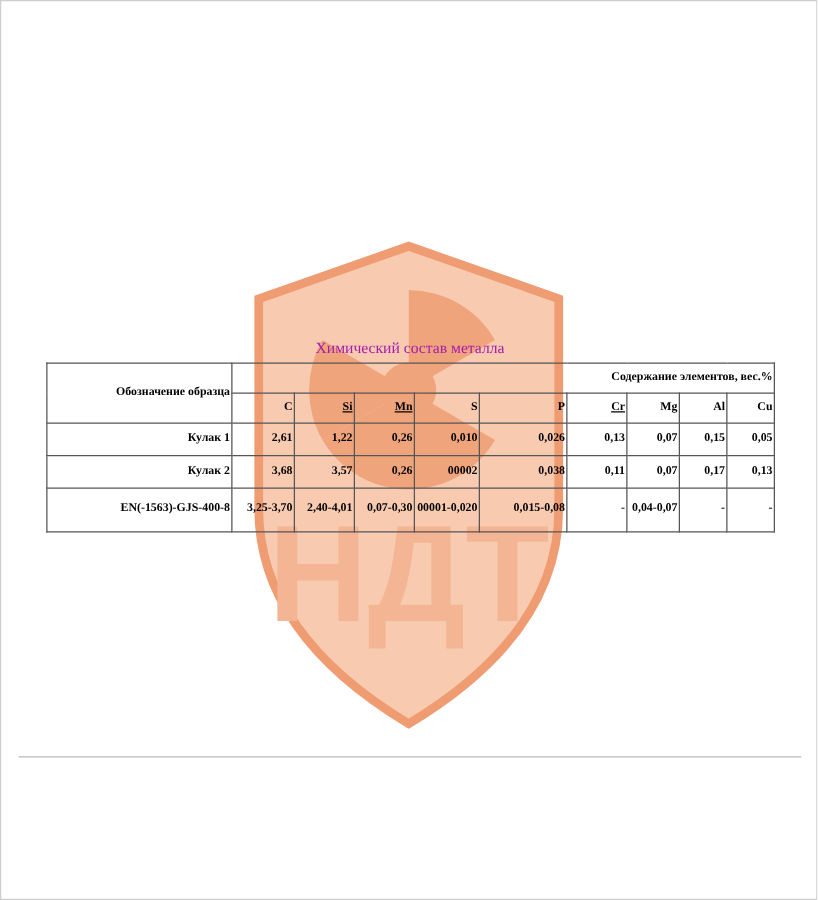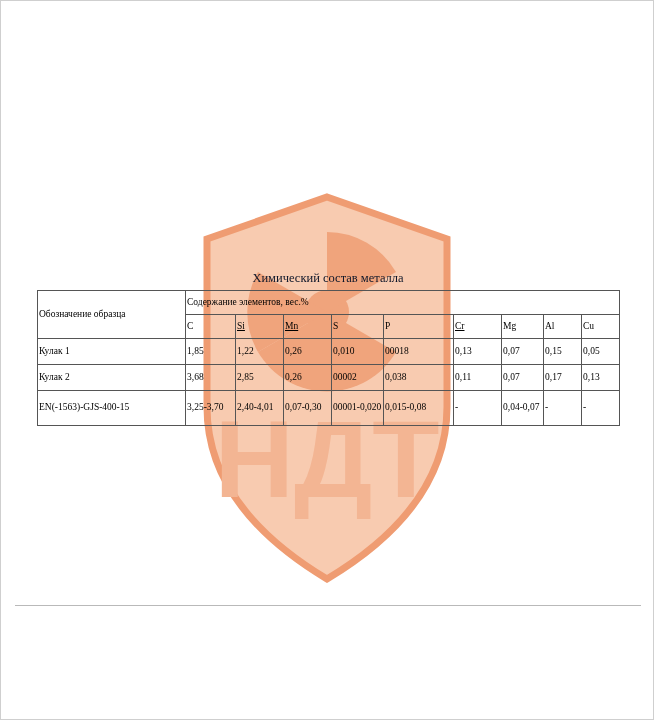--- a/index.html
+++ b/index.html
@@ -41,35 +41,35 @@
   .table-wrap {
     position: absolute;
     left: 36px;
     top: 270px;
     width: 582px;
     z-index: 2;
   }
   .tbl-title {
     text-align: center;
     font-size: 12.5px;
-    color: #0f172a;
+    color: #a21caf;
     margin-bottom: 4px;
     font-family: "Liberation Serif", serif;
   }
   table.chem {
     border-collapse: collapse;
     width: 582px;
     table-layout: fixed;
     background: transparent;
   }
   table.chem td, table.chem th {
     border: 1px solid #555;
-    font-weight: normal;
-    font-size: 9.5px;
-    text-align: left;
+    font-weight: bold;
+    font-size: 9.5px;
+    text-align: right;
     vertical-align: middle;
     padding: 2px 1px;
     line-height: 1.05;
     font-family: "Liberation Serif", serif;
     color: #000;
   }
   td.sample-name {
     font-size: 9.5px;
   }
   th.hdr-sample {
@@ -148,44 +148,44 @@
         <th class="u">Mn</th>
         <th>S</th>
         <th>P</th>
         <th class="u">Cr</th>
         <th>Mg</th>
         <th>Al</th>
         <th>Cu</th>
       </tr>
       <tr class="r1">
         <td class="sample-name">Кулак 1</td>
-        <td>1,85</td>
+        <td>2,61</td>
         <td>1,22</td>
         <td>0,26</td>
         <td>0,010</td>
-        <td>00018</td>
+        <td>0,026</td>
         <td>0,13</td>
         <td>0,07</td>
         <td>0,15</td>
         <td>0,05</td>
       </tr>
       <tr class="r2">
         <td class="sample-name">Кулак 2</td>
         <td>3,68</td>
-        <td>2,85</td>
+        <td>3,57</td>
         <td>0,26</td>
         <td>00002</td>
         <td>0,038</td>
         <td>0,11</td>
         <td>0,07</td>
         <td>0,17</td>
         <td>0,13</td>
       </tr>
       <tr class="r3">
-        <td class="sample-name">EN(-1563)-GJS-400-15</td>
+        <td class="sample-name">EN(-1563)-GJS-400-8</td>
         <td>3,25-3,70</td>
         <td>2,40-4,01</td>
         <td>0,07-0,30</td>
         <td>00001-0,020</td>
         <td>0,015-0,08</td>
         <td>-</td>
         <td>0,04-0,07</td>
         <td>-</td>
         <td>-</td>
       </tr>

